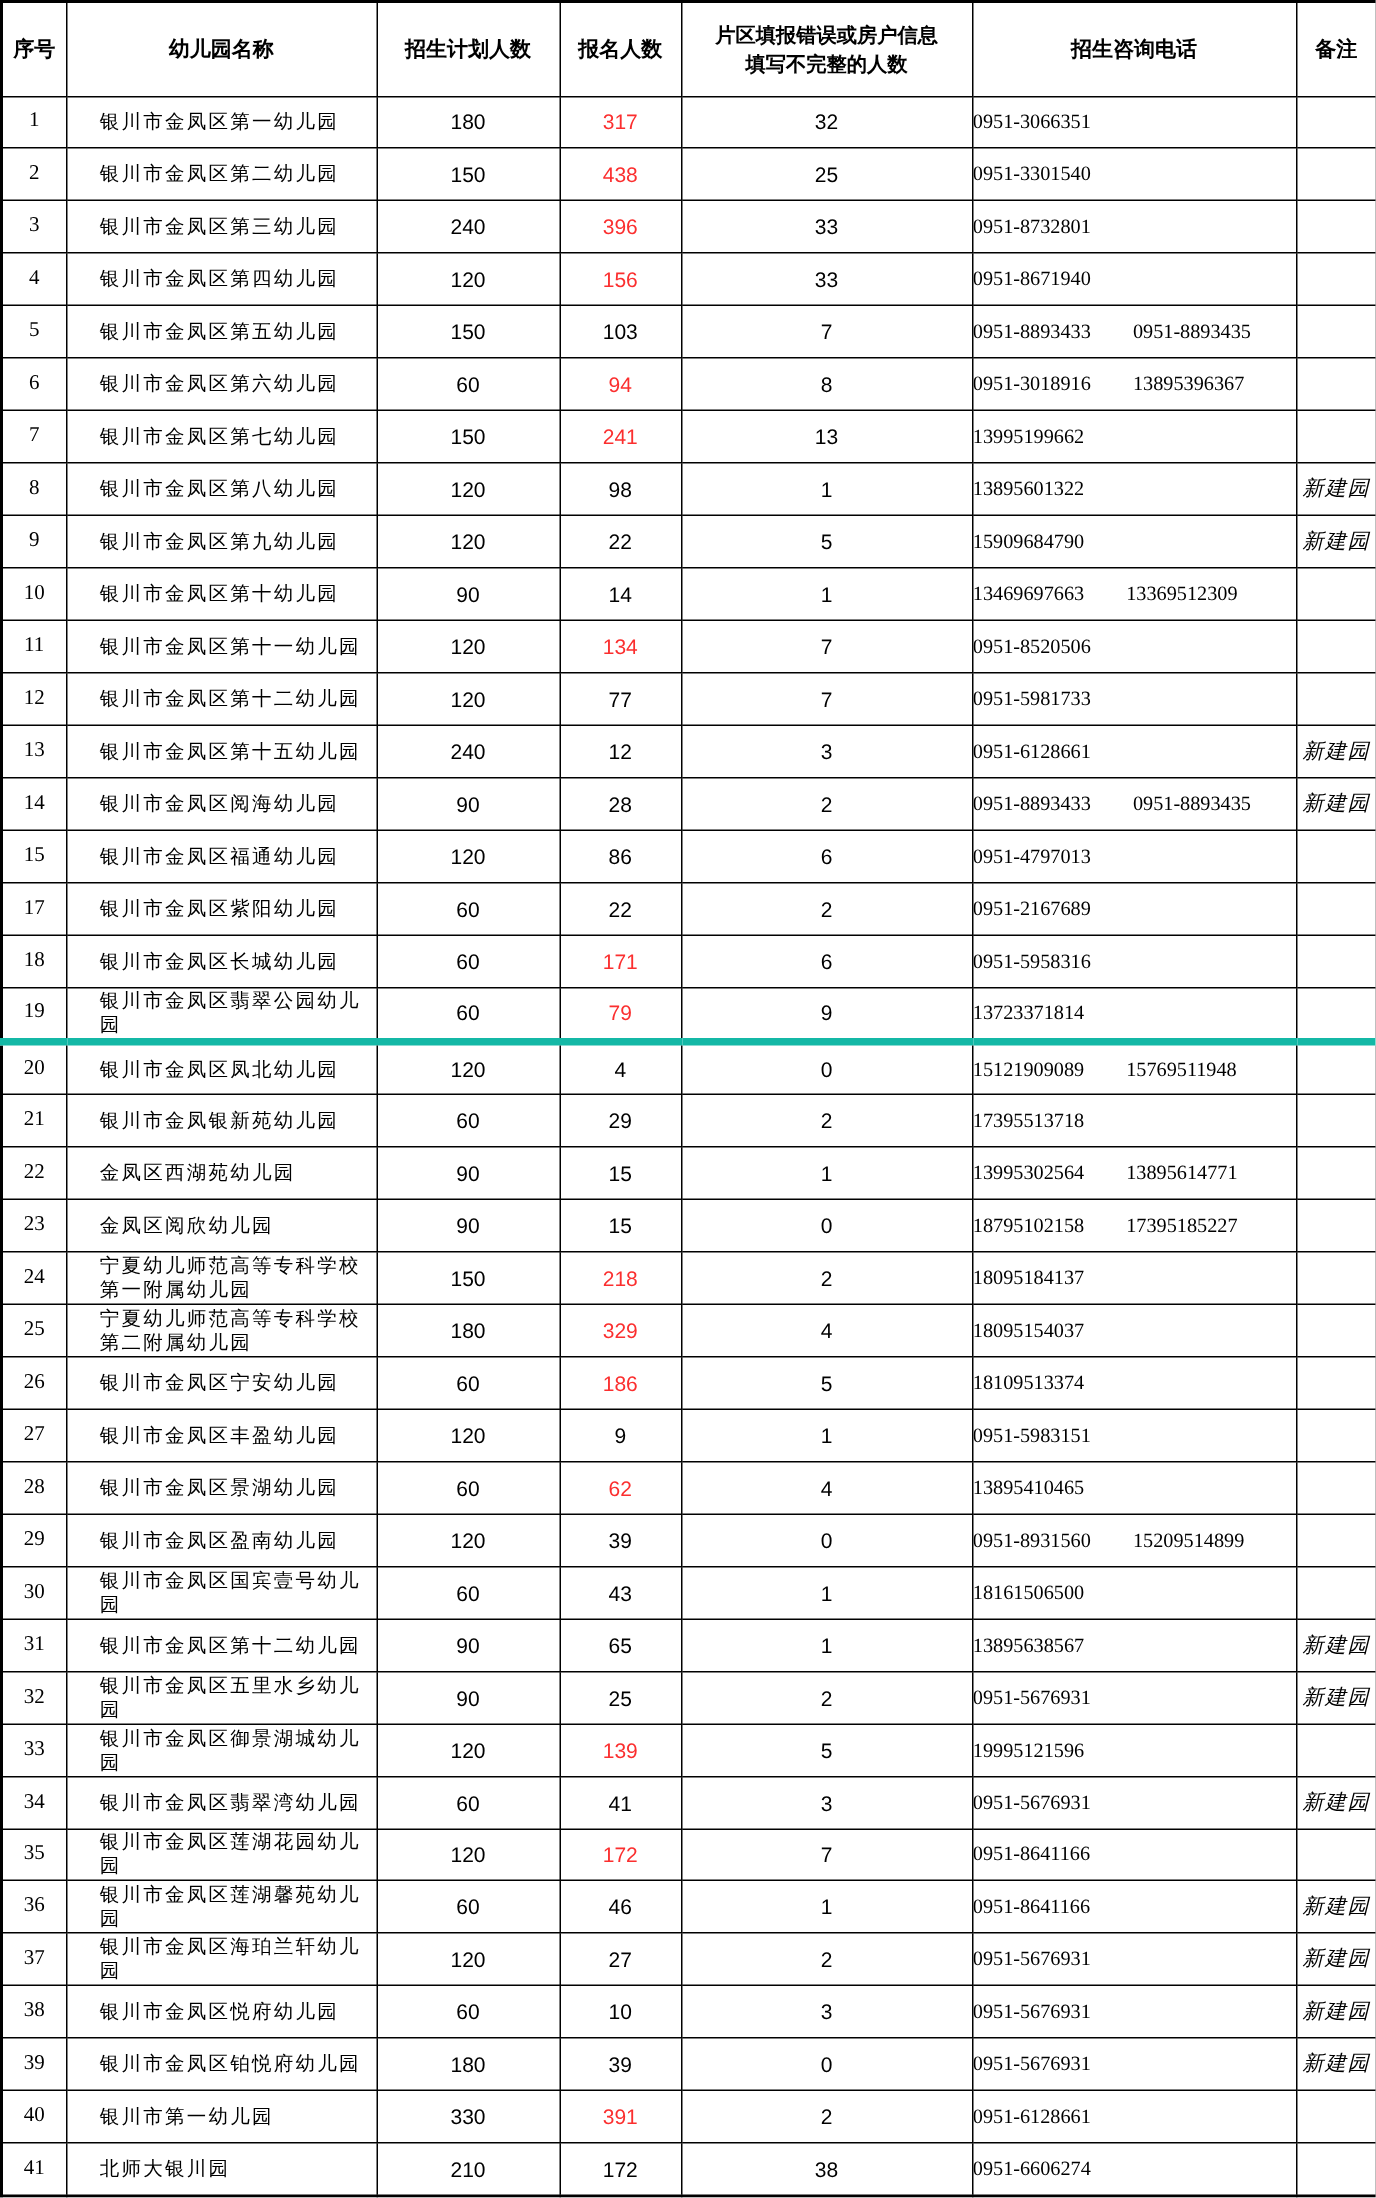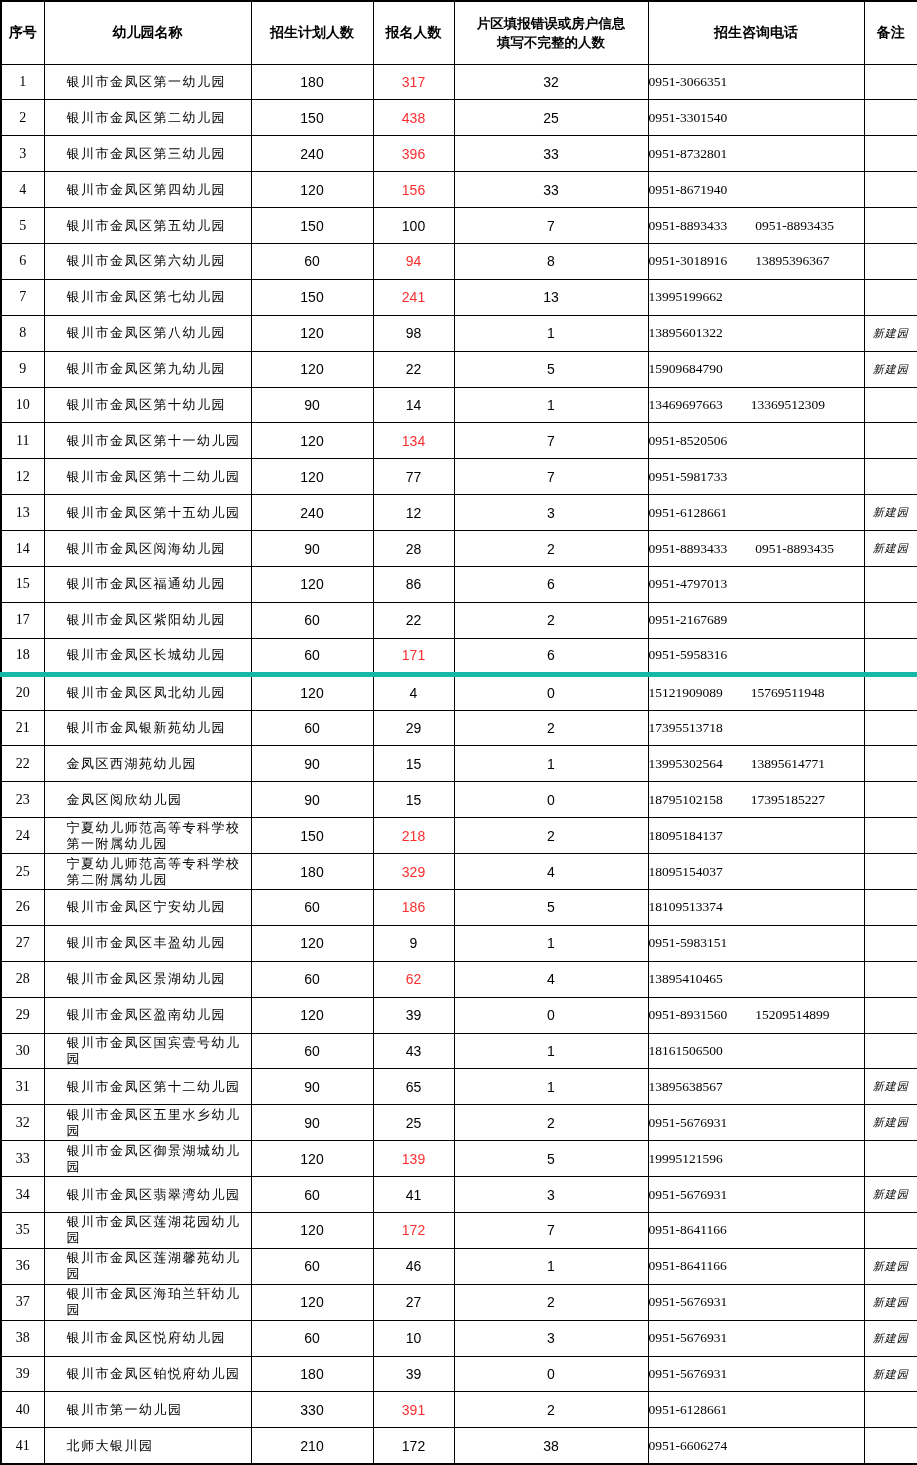--- a/index.html
+++ b/index.html
@@ -62,21 +62,21 @@
   }
   .c-phone .phone-wrap {
     display: flex;
     justify-content: flex-start;
     align-items: center;
     gap: 28px;
   }
   .c-note {
     font-family: "Liberation Serif", "DejaVu Serif", serif;
     font-style: italic;
-    font-size: 11px;
+    font-size: 14px;
     letter-spacing: 1px;
     white-space: nowrap;
   }
 </style>
 </head>
 <body>
 
 <table>
   <colgroup>
     <col style="width:43px">
@@ -155,21 +155,21 @@
             <span>0951-8671940</span>
           </div>
         </td>
     <td class="c-note"></td>
   </tr>
 
   <tr>
     <td class="c-no">5</td>
     <td class="c-name">银川市金凤区第五幼儿园</td>
     <td class="c-plan">150</td>
-    <td class="c-applied">100</td>
+    <td class="c-applied">103</td>
     <td class="c-err">7</td>
     <td class="c-phone">
           <div class="phone-wrap">
             <span>0951-8893433</span>
             <span>0951-8893435</span>
           </div>
         </td>
     <td class="c-note"></td>
   </tr>
 
@@ -338,20 +338,33 @@
     <td class="c-applied red">171</td>
     <td class="c-err">6</td>
     <td class="c-phone">
           <div class="phone-wrap">
             <span>0951-5958316</span>
           </div>
         </td>
     <td class="c-note"></td>
   </tr>
 
+  <tr>
+    <td class="c-no">19</td>
+    <td class="c-name">银川市金凤区翡翠公园幼儿园</td>
+    <td class="c-plan">60</td>
+    <td class="c-applied red">79</td>
+    <td class="c-err">9</td>
+    <td class="c-phone">
+          <div class="phone-wrap">
+            <span>13723371814</span>
+          </div>
+        </td>
+    <td class="c-note"></td>
+  </tr>
 
   <tr class="thick-top">
     <td class="c-no">20</td>
     <td class="c-name">银川市金凤区凤北幼儿园</td>
     <td class="c-plan">120</td>
     <td class="c-applied">4</td>
     <td class="c-err">0</td>
     <td class="c-phone">
           <div class="phone-wrap">
             <span>15121909089</span>

